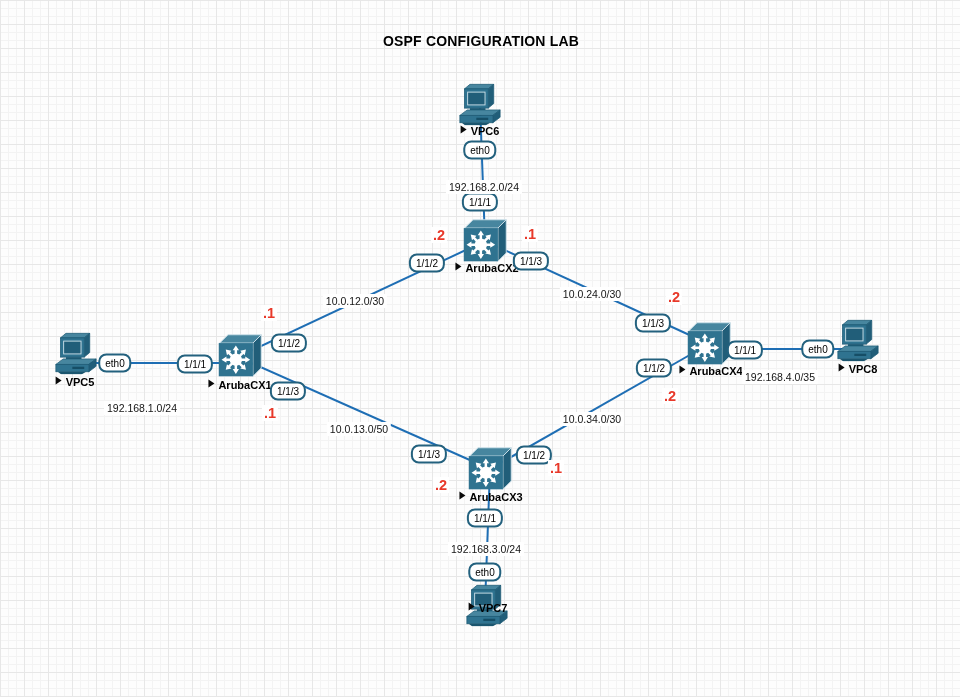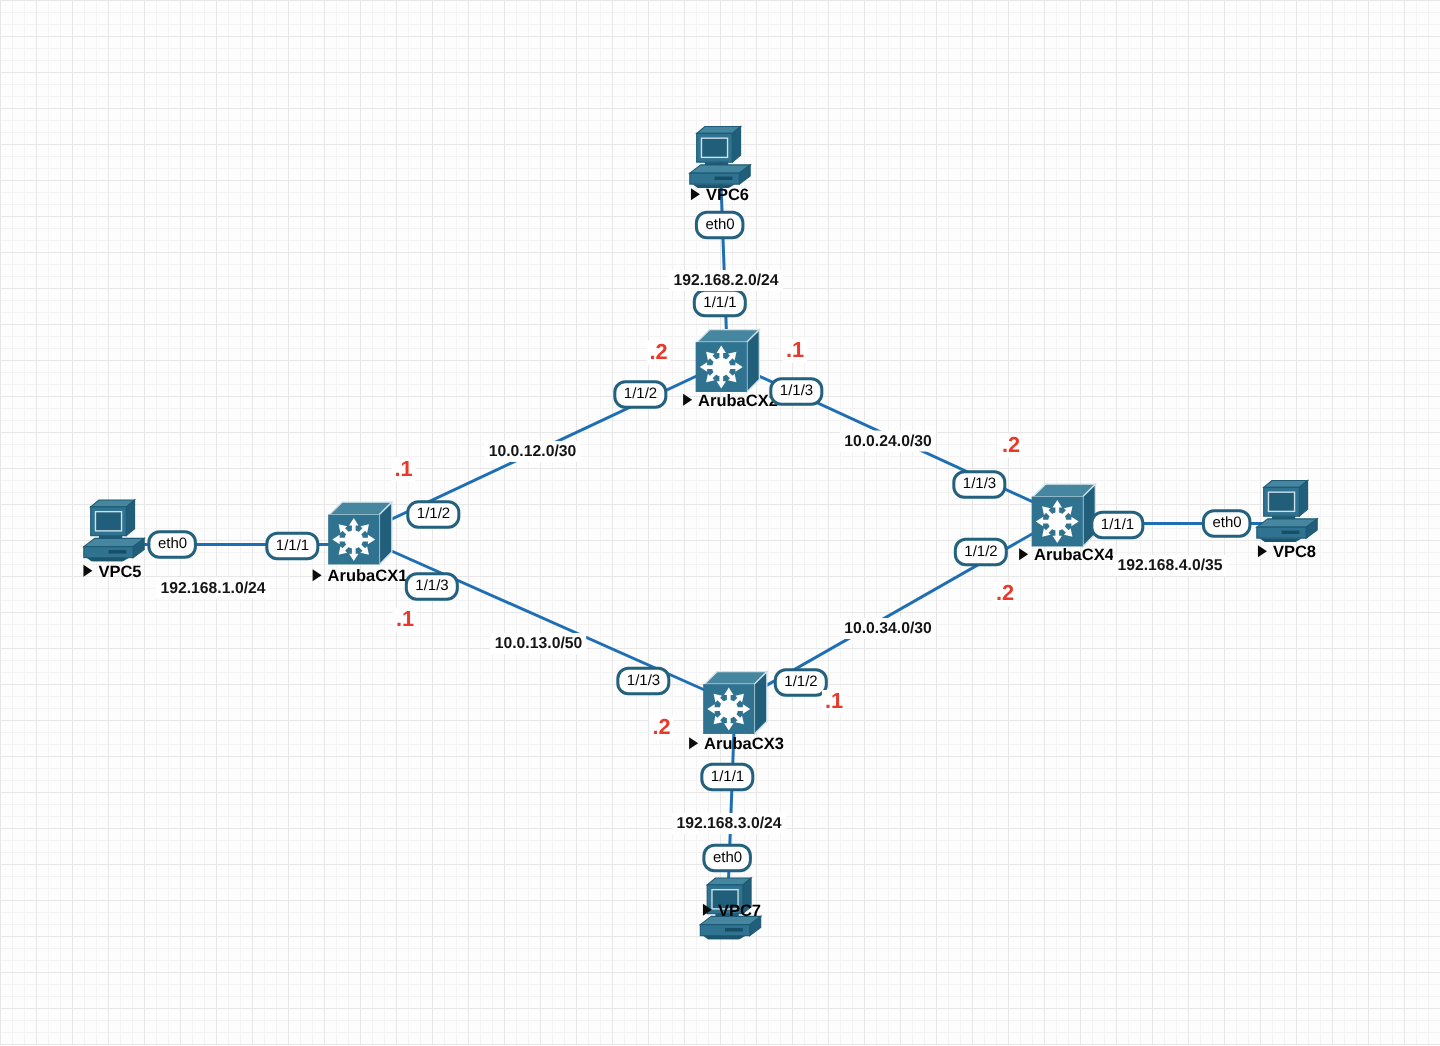--- a/index.html
+++ b/index.html
@@ -32,21 +32,21 @@
   }
   .pill{
     position:absolute;transform:translate(-50%,-50%);
     background:#fff;border:2px solid #23617e;border-radius:8px;
     padding:2px 5px;font-size:10px;font-weight:normal;color:#000;
     line-height:1.1;white-space:nowrap;
   }
   .net{
     position:absolute;transform:translate(-50%,-50%);
     background:#fff;padding:1px 3px;
-    font-size:10.5px;font-weight:bold;color:#141414;white-space:nowrap;
+    font-size:10.5px;font-weight:normal;color:#141414;white-space:nowrap;
   }
   .oct{
     position:absolute;transform:translate(-50%,-50%);
     background:#fff;padding:0 2px;
     font-size:14.5px;font-weight:bold;color:#e8392a;white-space:nowrap;
   }
 </style>
 </head>
 <body>
 
@@ -74,20 +74,21 @@
       <polygon points="39,36 47,30 47,38 39,44" fill="#215e79" stroke="#1d5a75" stroke-width="0.8"></polygon>
       <rect x="3" y="36" width="36" height="8" fill="#2f7390" stroke="#1d5a75" stroke-width="0.8"></rect>
       <rect x="21" y="38.5" width="13" height="2.5" fill="#164e66"></rect>
       <polygon points="5,44 36,44 31,47 9,47" fill="#1b566f"></polygon>
     </symbol>
   </defs>
 </svg>
 
 <div class="canvas">
 
+  <div class="title" style="left:481px;top:41px">OSPF CONFIGURATION LAB</div>
 
   <svg class="links" width="960" height="697">
     <line class="lk" x1="76" y1="363" x2="240" y2="363"></line>
     <line class="lk" x1="480" y1="104" x2="485" y2="241"></line>
     <line class="lk" x1="485" y1="605" x2="490" y2="469"></line>
     <line class="lk" x1="709" y1="349" x2="858" y2="349"></line>
     <line class="lk" x1="240" y1="356" x2="485" y2="241"></line>
     <line class="lk" x1="240" y1="358" x2="490" y2="469"></line>
     <line class="lk" x1="485" y1="241" x2="709" y2="344"></line>
     <line class="lk" x1="490" y1="469" x2="709" y2="344"></line>
@@ -177,21 +178,21 @@
   <div class="pill" style="left:745px;top:350px">1/1/1</div>
   <div class="pill" style="left:289px;top:343px">1/1/2</div>
   <div class="pill" style="left:427px;top:263px">1/1/2</div>
   <div class="pill" style="left:288px;top:391px">1/1/3</div>
   <div class="pill" style="left:429px;top:454px">1/1/3</div>
   <div class="pill" style="left:531px;top:261px">1/1/3</div>
   <div class="pill" style="left:653px;top:323px">1/1/3</div>
   <div class="pill" style="left:534px;top:455px">1/1/2</div>
   <div class="pill" style="left:654px;top:368px">1/1/2</div>
 
-  <div class="net" style="left:142px;top:392px">192.168.1.0/24</div>
+  <div class="net" style="left:142px;top:408px">192.168.1.0/24</div>
   <div class="net" style="left:484px;top:187px">192.168.2.0/24</div>
   <div class="net" style="left:486px;top:549px">192.168.3.0/24</div>
   <div class="net" style="left:780px;top:377px">192.168.4.0/35</div>
   <div class="net" style="left:355px;top:301px">10.0.12.0/30</div>
   <div class="net" style="left:359px;top:429px">10.0.13.0/50</div>
   <div class="net" style="left:592px;top:294px">10.0.24.0/30</div>
   <div class="net" style="left:592px;top:419px">10.0.34.0/30</div>
 
   <div class="oct" style="left:269px;top:313px">.1</div>
   <div class="oct" style="left:439px;top:235px">.2</div>

